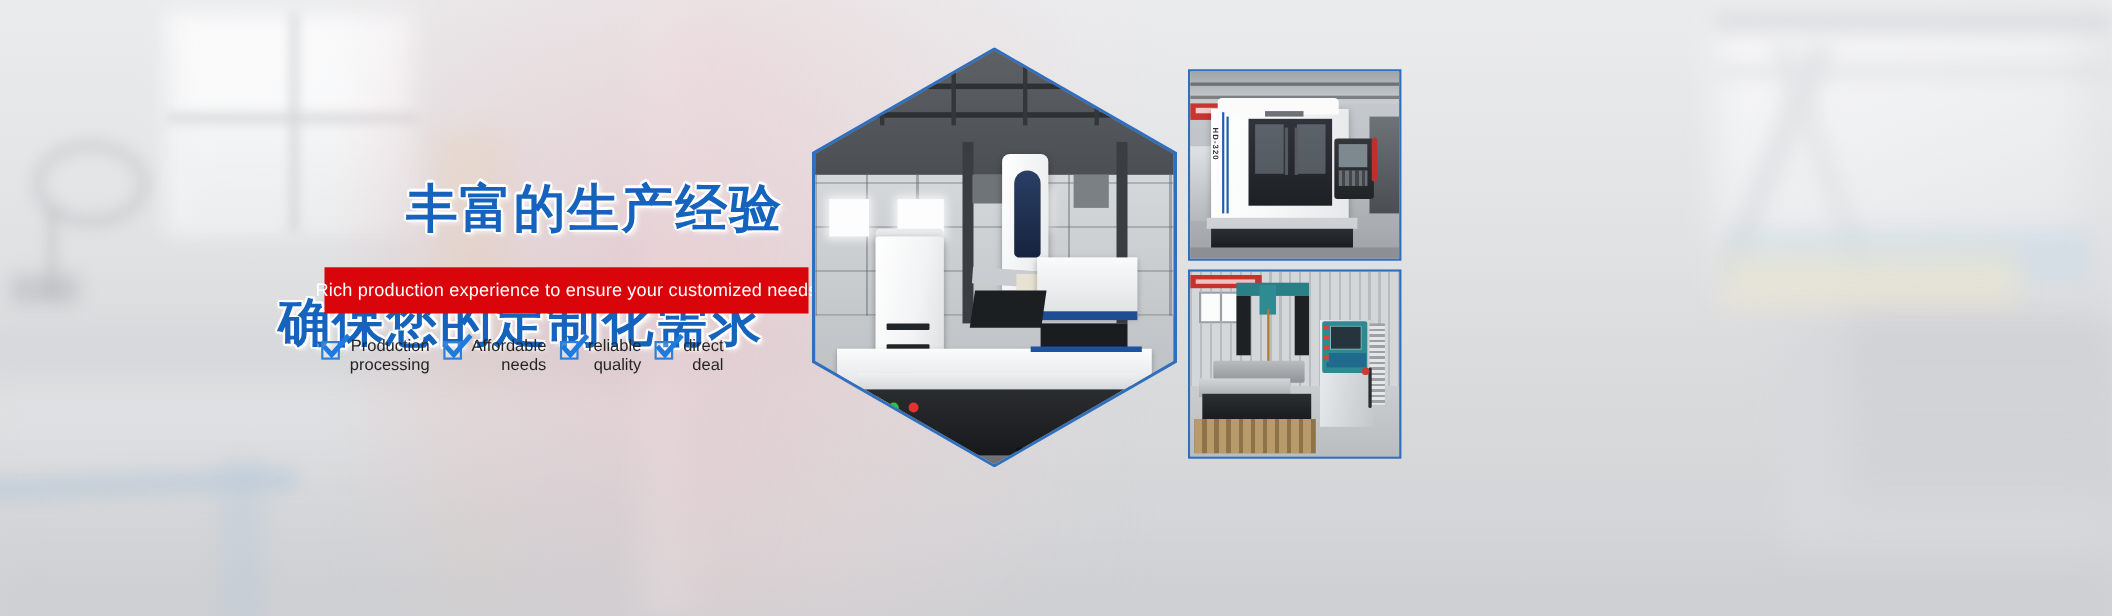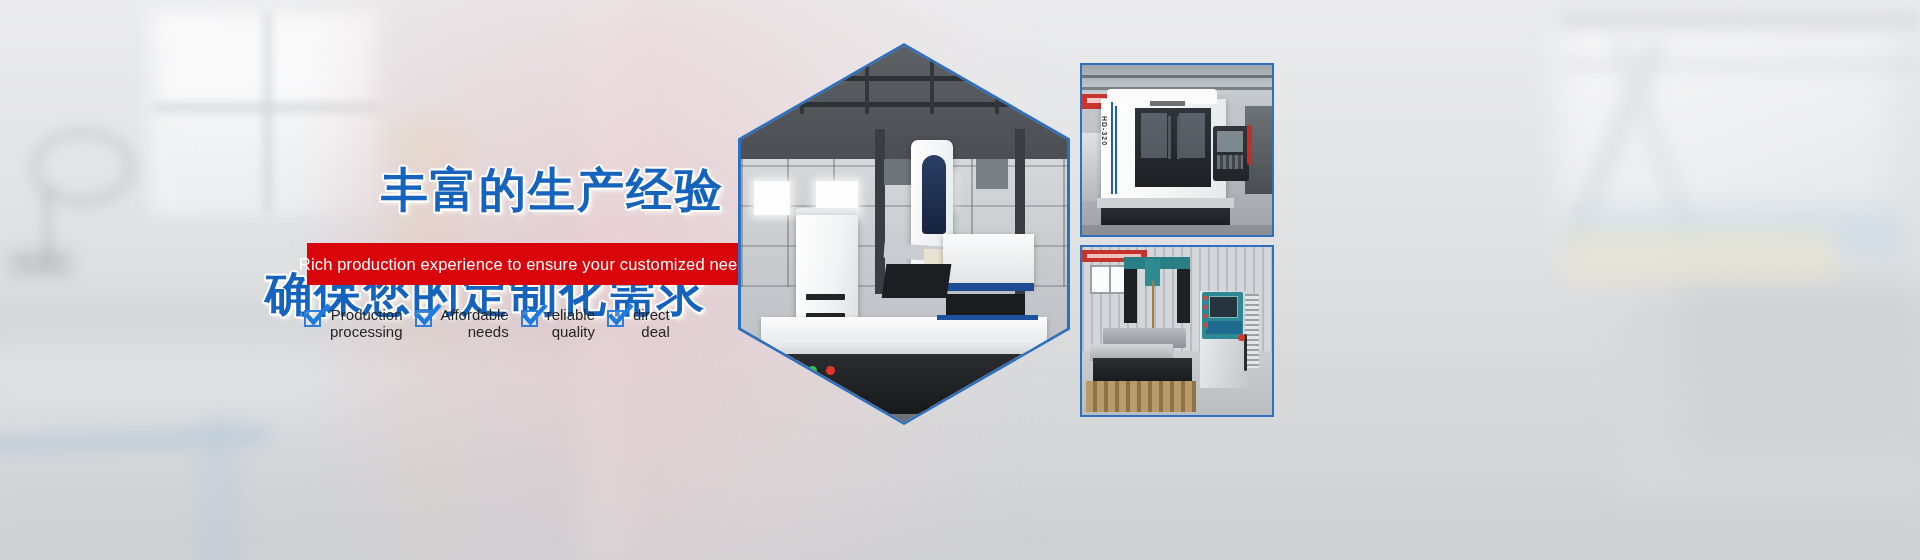--- a/index.html
+++ b/index.html
@@ -89,21 +89,21 @@
   .bg-rblue { position:absolute; left:1570px; top:210px; width:330px; height:46px; background:rgba(160,196,222,.42); filter:blur(12px); }
   .bg-rcream { position:absolute; left:1565px; top:228px; width:270px; height:52px; background:rgba(236,226,186,.55); filter:blur(12px); }
   .bg-rdark { position:absolute; left:1680px; top:290px; width:240px; height:170px; background:rgba(178,181,185,.55); filter:blur(18px); }
   .bg-rmach { position:absolute; left:1620px; top:300px; width:300px; height:200px; background:linear-gradient(180deg,rgba(198,201,205,.5),rgba(222,224,226,.35)); filter:blur(16px); }
   
   .bg-col1 { position:absolute; left:560px; top:0; width:90px; height:560px; background:linear-gradient(90deg,rgba(255,255,255,.0),rgba(255,255,255,.30),rgba(255,255,255,0)); filter:blur(10px); }
   
   .bg-haze { position:absolute; inset:0; background:linear-gradient(180deg,rgba(246,246,247,.40),rgba(238,239,240,.30) 55%,rgba(226,227,229,.35)); }
 
   
-  .copy { position:absolute; left:12px; top:0; width:760px; height:560px; }
+  .copy { position:absolute; left:0; top:0; width:760px; height:560px; }
 
   .headline {
     position:absolute; left:0; top:112px; width:712px;
     text-align:right;
     font-family:"DejaVu Serif","Liberation Serif",serif;
     font-weight:700;
     font-size:47px;
     line-height:52px;
     letter-spacing:2px;
     color:#1663bd;

